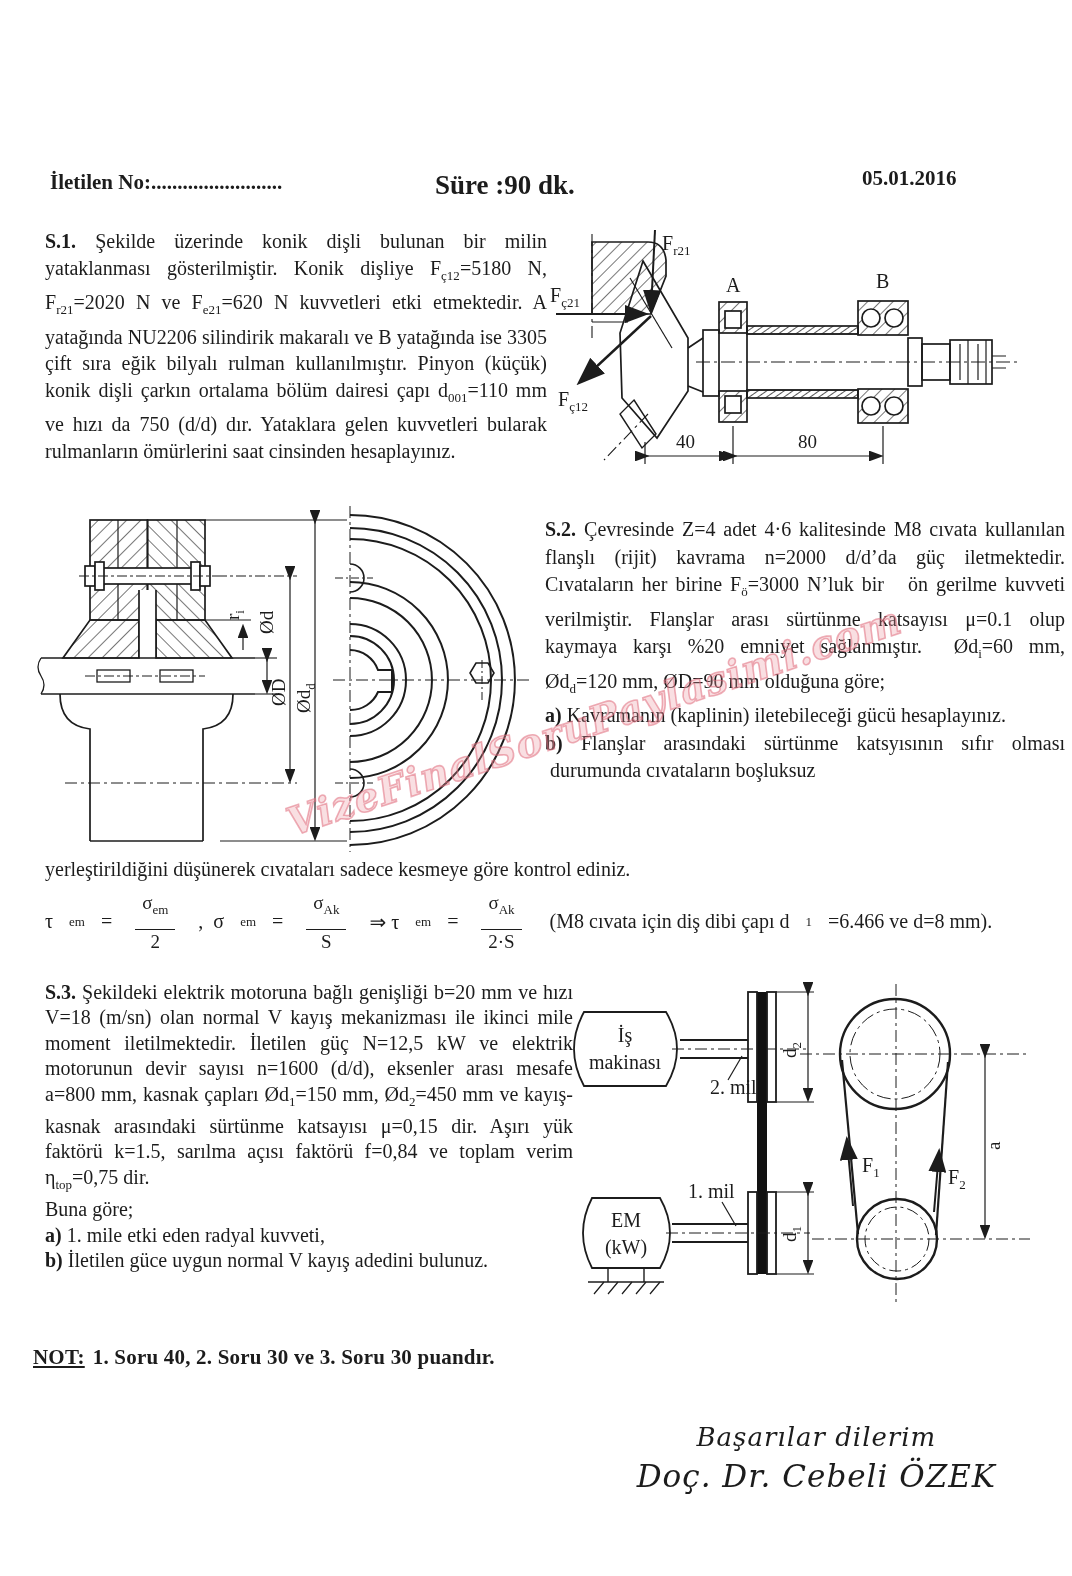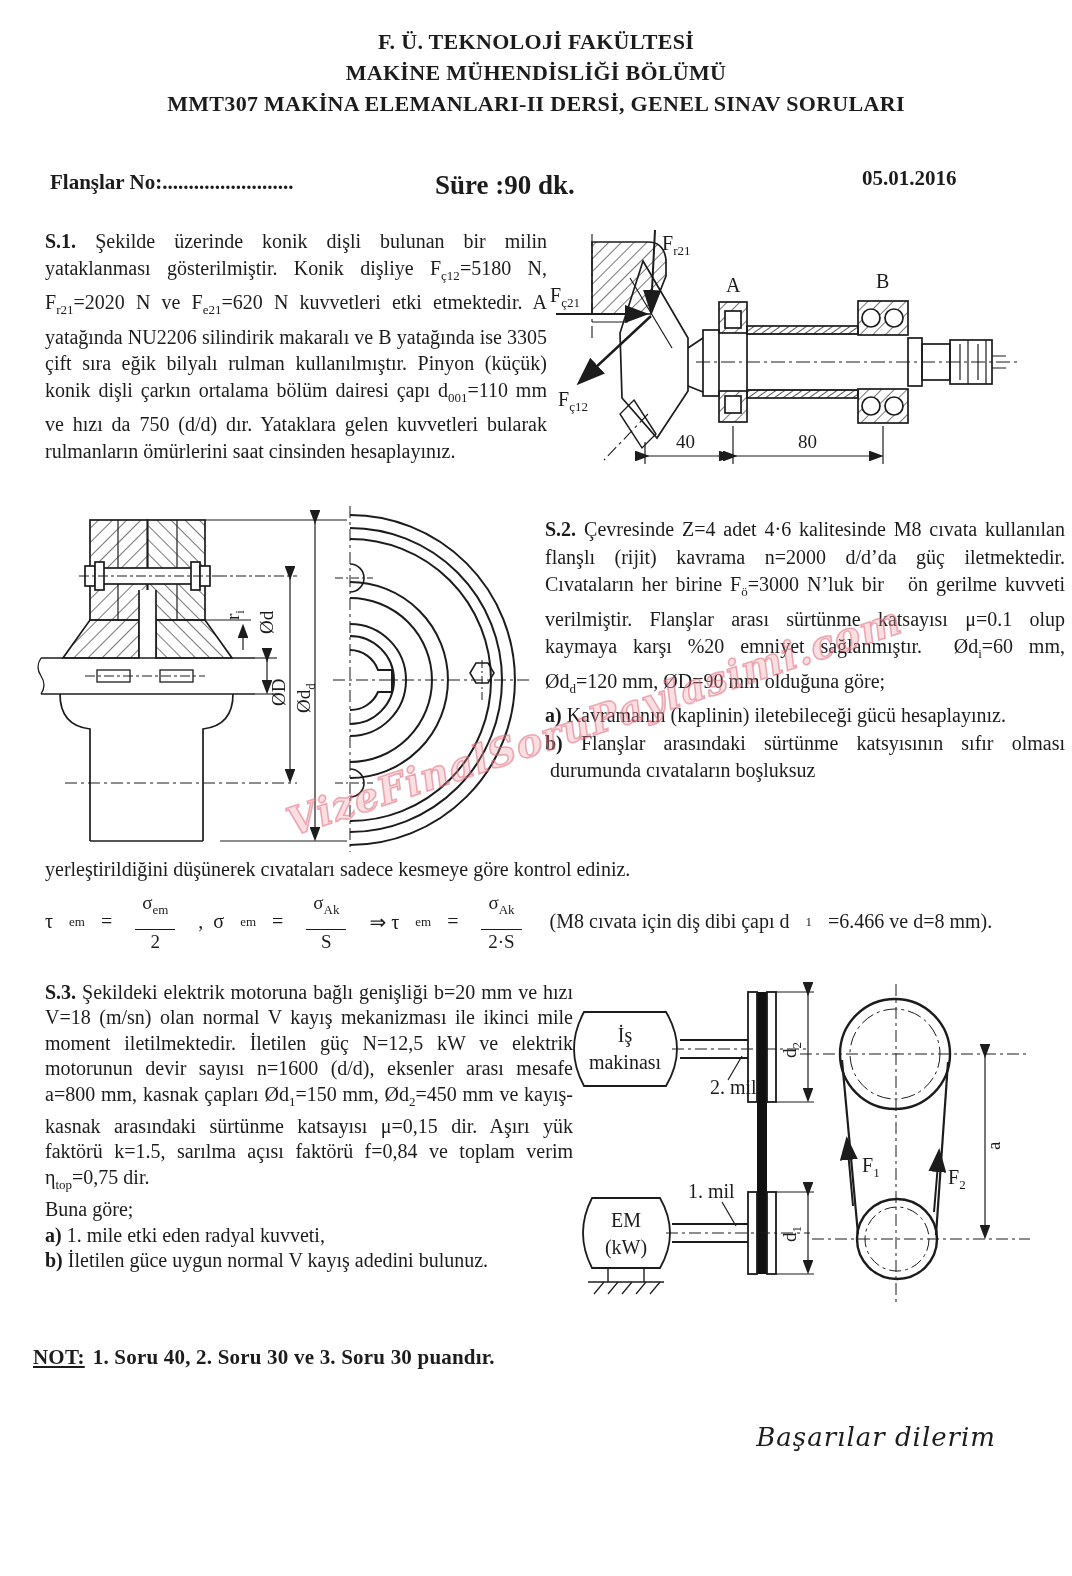--- a/index.html
+++ b/index.html
@@ -50,27 +50,22 @@
   svg text { font-family:"Liberation Serif", serif; fill:#1c1c1c; }
   .flab  { font-size:20px; }
   .fsub  { font-size:13px; }
   .dimlab{ font-size:19px; }
 </style>
 </head>
 <body>
 
 <div class="page">
 
-  <div class="abs hdr">
-    <div>F. Ü. TEKNOLOJİ FAKÜLTESİ</div>
-    <div>MAKİNE MÜHENDİSLİĞİ BÖLÜMÜ</div>
-    <div>MMT307 MAKİNA ELEMANLARI-II DERSİ, GENEL SINAV SORULARI</div>
-  </div>
-
-  <div class="abs info-no">Flanşlar No:.........................</div>
+
+  <div class="abs info-no">İletilen No:.........................</div>
   <div class="abs info-sure">Süre :90 dk.</div>
   <div class="abs info-date">05.01.2016</div>
 
   <div class="abs para q1t"><b>S.1.</b> Şekilde üzerinde konik dişli bulunan bir milin yataklanması gösterilmiştir. Konik dişliye F<sub>ç12</sub>=5180 N, F<sub>r21</sub>=2020 N ve F<sub>e21</sub>=620 N kuvvetleri etki etmektedir. A yatağında NU2206 silindirik makaralı ve B yatağında ise 3305 çift sıra eğik bilyalı rulman kullanılmıştır. Pinyon (küçük) konik dişli  çarkın ortalama bölüm dairesi çapı  d<sub>001</sub>=110 mm ve hızı da 750 (d/d) dır.  Yataklara gelen kuvvetleri bularak rulmanların ömürlerini saat cinsinden hesaplayınız.</div>
 
   <svg class="abs" style="left:548px; top:226px;" width="524" height="248" viewBox="0 0 524 248">
     <defs>
       <pattern id="f1h" width="9" height="9" patternUnits="userSpaceOnUse" patternTransform="rotate(45)">
         <line x1="0" y1="0" x2="0" y2="9" stroke="#1c1c1c" stroke-width="1.2"></line>
       </pattern>
@@ -350,17 +345,18 @@
     <text class="flab" x="388" y="212"><tspan>F</tspan><tspan class="fsub" dy="5">2</tspan></text>
     <text class="dimlab" transform="rotate(-90 440 178)" x="440" y="178">a</text>
   </svg>
 
   <div class="abs note-line">
     <span class="lbl">NOT:</span><span>1. Soru 40,  2. Soru 30 ve 3. Soru 30 puandır.</span>
   </div>
 
   <div class="abs sig">
     <div class="s1">Başarılar dilerim</div>
+    <div class="s2">Doç. Dr. Cebeli ÖZEK</div>
   </div>
 
   <div class="abs wm">VizeFinalSoruPaylasimi.com</div>
 
 </div>
 
 </body></html>

